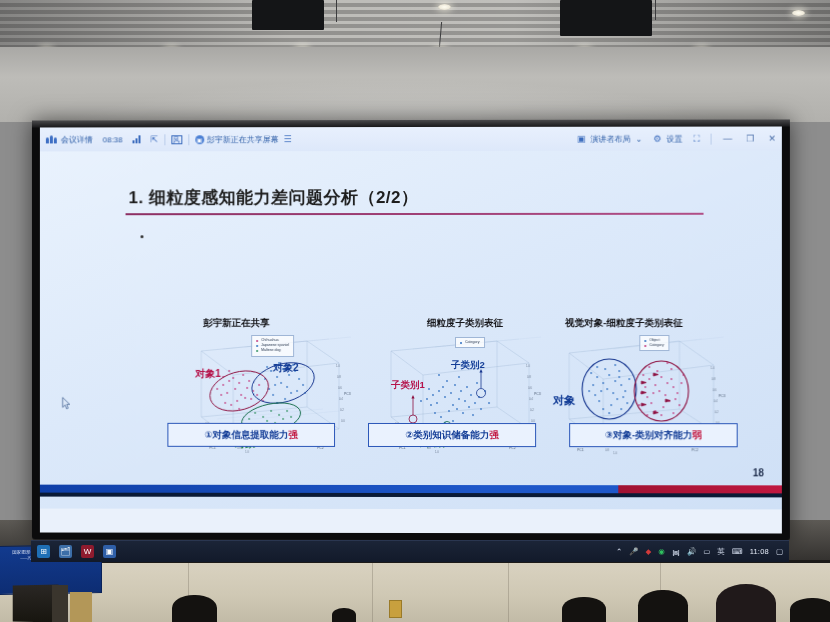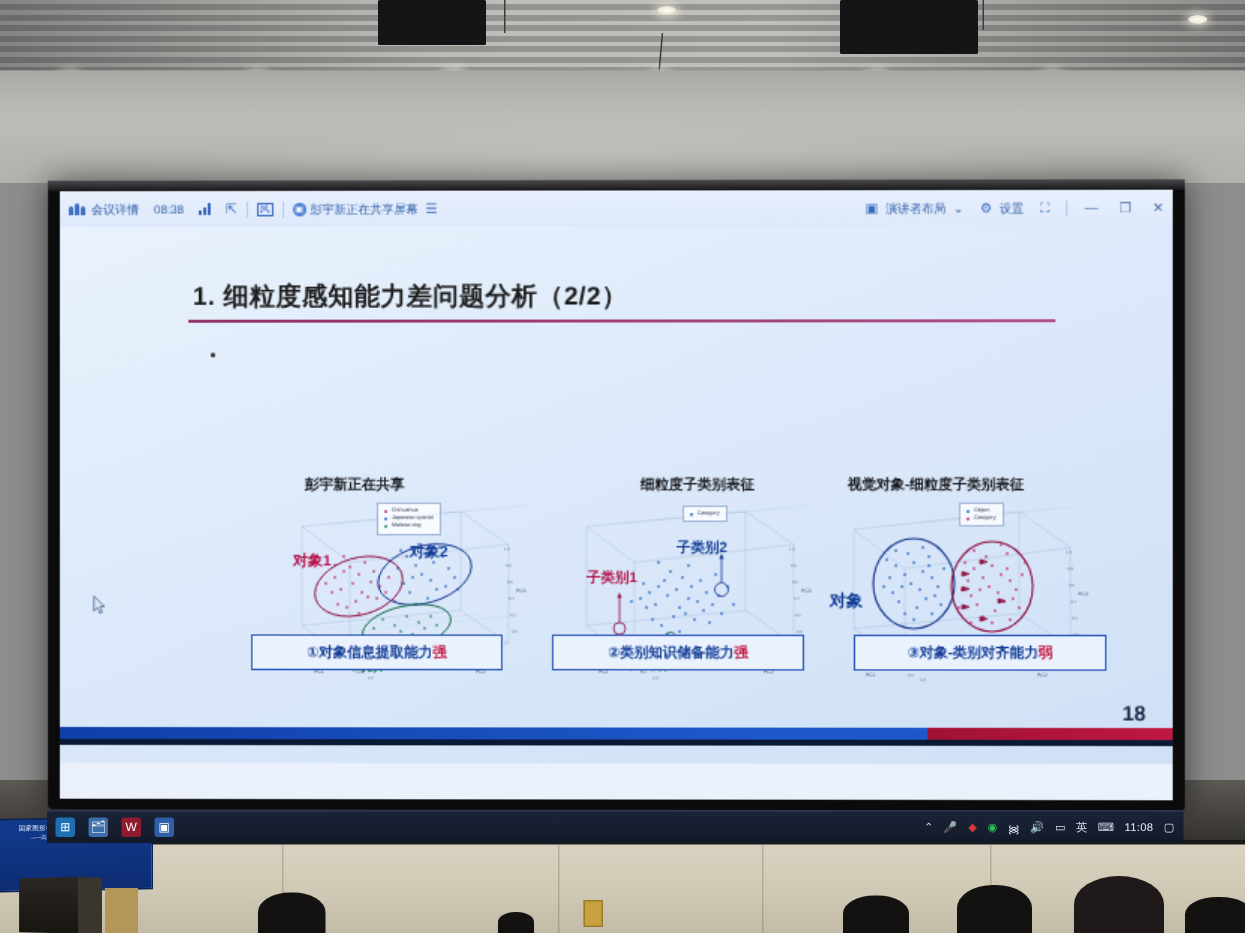--- a/index.html
+++ b/index.html
@@ -115,21 +115,21 @@
   .anno-green{color:#127a3c;}
 
   .concl{position:absolute;top:272px;height:22px;background:#eaf2fe;
     border:1.4px solid #2a56b8;display:flex;align-items:center;justify-content:center;
     font-size:9.5px;font-weight:bold;color:#123c96;white-space:nowrap;}
   .c1{left:128px;width:166px;text-align:center;}
   .c2{left:329px;width:166px;}
   .c3{left:530px;width:166px;text-align:center;}
   .strongred{color:#c1123c;}
 
-  .pagenum{position:absolute;right:18px;top:316px;font-size:14px;font-weight:bold;color:#1c2b4a;}
+  .pagenum{position:absolute;right:18px;top:316px;font-size:10px;font-weight:bold;color:#1c2b4a;}
   .deco-bar{position:absolute;left:0;top:334px;width:742px;height:8px;
     background:linear-gradient(90deg,#0f3fa8 0%,#1e57c9 60%,#1e57c9 78%,#a01232 78%,#c01840 100%);}
   .deco-bar2{position:absolute;left:0;top:342px;width:742px;height:4px;background:#0a1a36;}
 
   .cursor{position:absolute;left:22px;top:246px;width:9px;height:13px;}
 
   
   .app-bottom{position:absolute;left:0;top:382px;width:742px;height:24px;
     background:#111a2c;display:flex;align-items:center;padding:0 7px;
     box-sizing:border-box;color:#e6ecf7;font-size:8px;gap:5px;}

